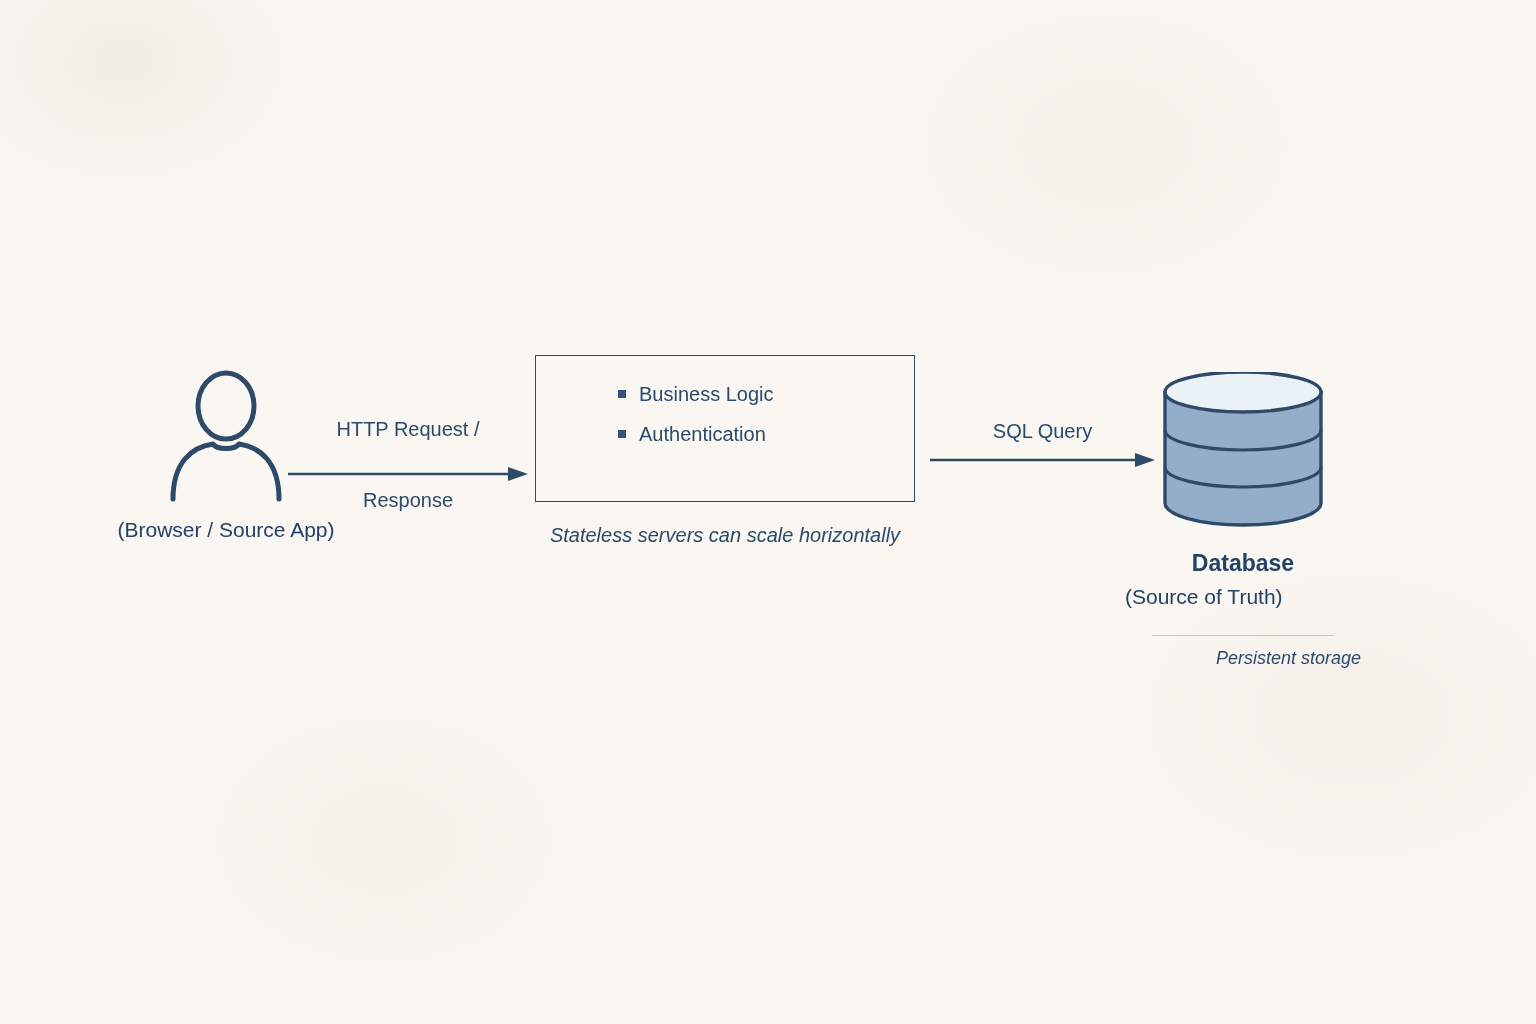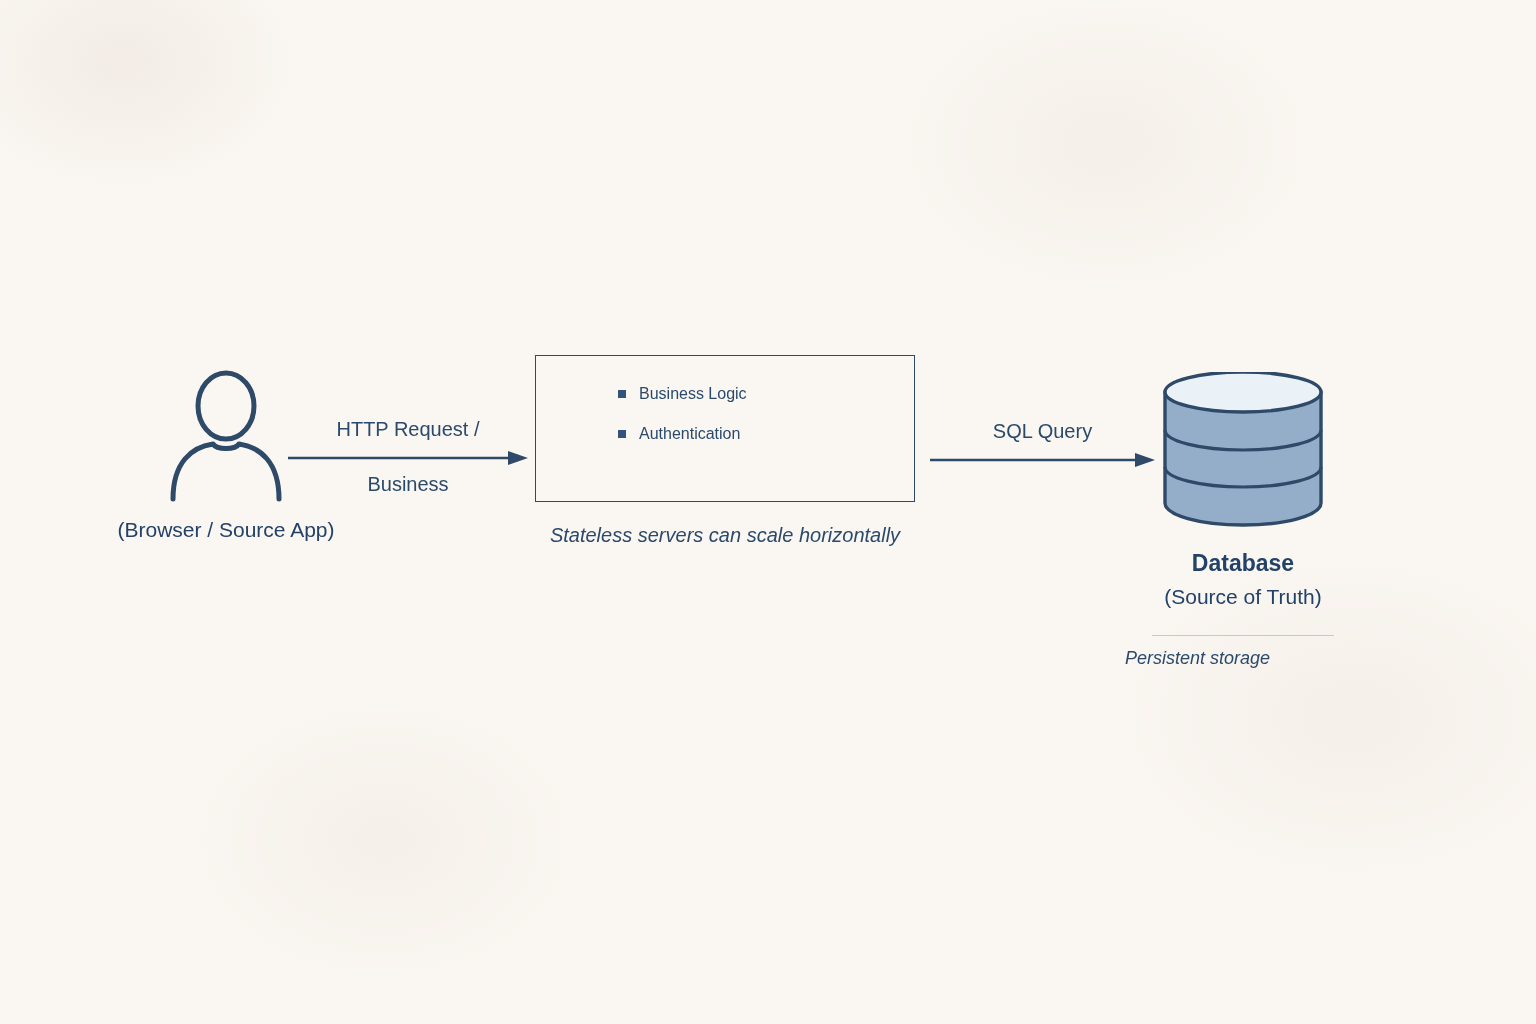--- a/index.html
+++ b/index.html
@@ -51,21 +51,21 @@
 
   
   #arrow-http { left: 288px; top: 418px; width: 240px; }
   #arrow-http-top-label,
   #arrow-http-bottom-label {
     text-align: center;
     font-size: 20px;
     color: #2b4a6b;
     white-space: nowrap;
   }
-  #arrow-http-top-label { margin-bottom: 9px; }
+  #arrow-http-top-label { margin-bottom: 25px; }
   #arrow-http-bottom-label { margin-top: 7px; }
   .arrow-line { display: block; }
 
   
   #backend-node { left: 535px; top: 355px; width: 380px; }
   #backend-box {
     border: 1.6px solid #2e4a68;
     background: transparent;
     box-sizing: border-box;
   }
@@ -93,21 +93,21 @@
     height: 40px;
   }
   .feature-bullet {
     width: 8px;
     height: 8px;
     background: #33537a;
     margin-right: 13px;
     flex: 0 0 auto;
   }
   .feature-label {
-    font-size: 16px;
+    font-size: 20px;
     color: #2b4a6b;
   }
   #backend-caption {
     margin-top: 22px;
     text-align: center;
     font-size: 20px;
     font-style: italic;
     color: #2b4a6b;
   }
 
@@ -125,33 +125,32 @@
   #database-node { left: 1125px; top: 372px; width: 236px; }
   #db-icon-wrap { display: flex; justify-content: center; }
   #db-title {
     text-align: center;
     font-size: 23px;
     font-weight: bold;
     color: #234268;
     margin-top: 22px;
   }
   #db-sub {
-    text-align: center;
     font-size: 21px;
     color: #234268;
     margin-top: 8px;
   }
   #db-divider {
     width: 182px;
     height: 1px;
     background: #cfc6bd;
     margin: 26px auto 0 auto;
   }
   #db-note {
-    text-align: left;
+    text-align: right;
     font-size: 18px;
     font-style: italic;
     color: #2b4a6b;
     margin-top: 12px;
   }
 </style>
 </head>
 <body>
 
 <div id="canvas">
@@ -165,21 +164,21 @@
     </div>
     <div id="client-sub">(Browser / Source App)</div>
   </div>
 
   <div class="node" id="arrow-http">
     <div id="arrow-http-top-label">HTTP Request /</div>
     <svg class="arrow-line" width="240" height="16" viewBox="0 0 240 16">
       <line x1="0" y1="8" x2="222" y2="8" stroke="#2e4a68" stroke-width="2.4"></line>
       <polygon points="220,1 240,8 220,15" fill="#2e4a68"></polygon>
     </svg>
-    <div id="arrow-http-bottom-label">Business</div>
+    <div id="arrow-http-bottom-label">Response</div>
   </div>
 
   <div class="node" id="backend-node">
     <div id="backend-box">
       <div id="backend-body">
         <div class="feature-item">
           <span class="feature-bullet"></span>
           <span class="feature-label">Business Logic</span>
         </div>
         <div class="feature-item">

